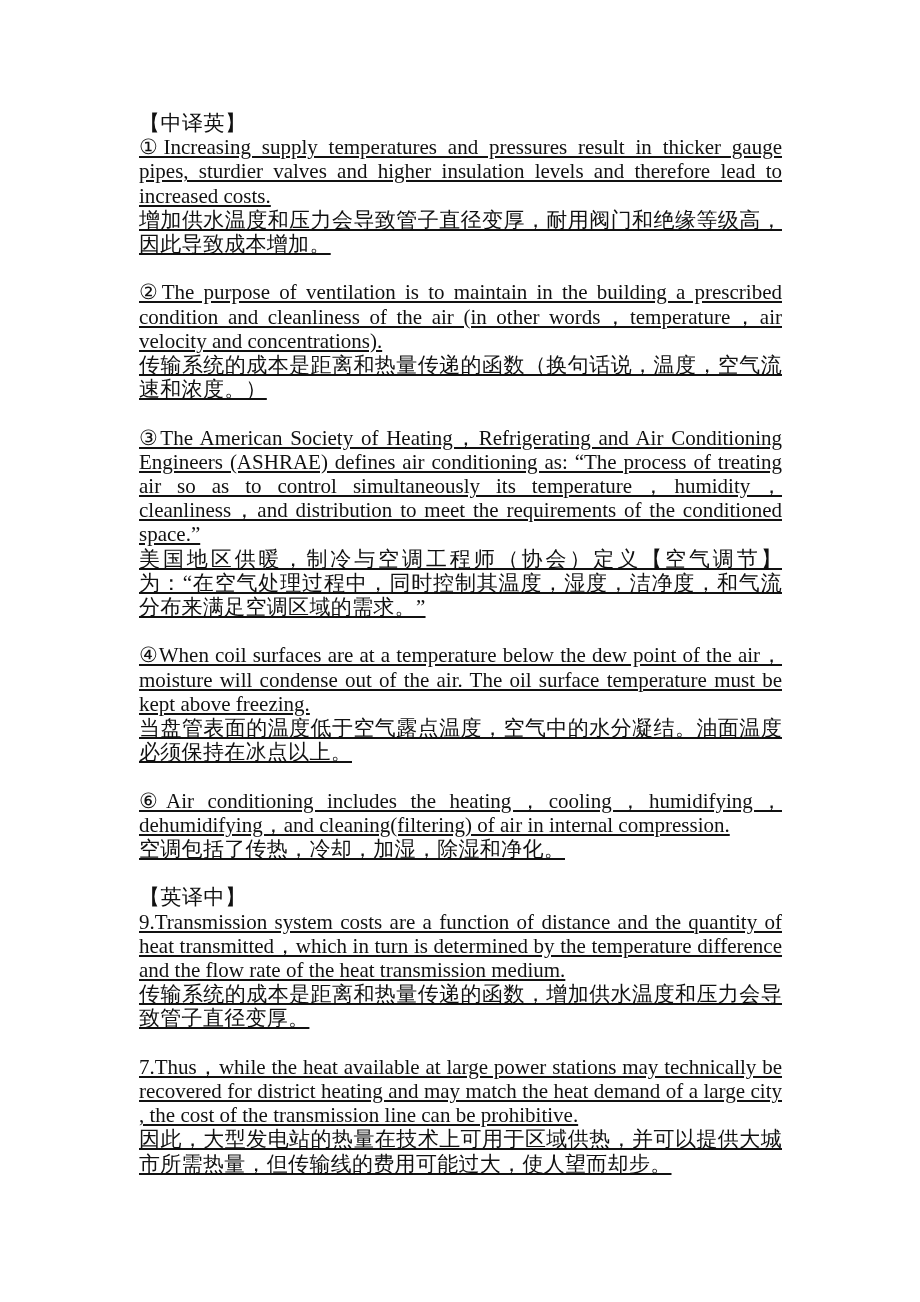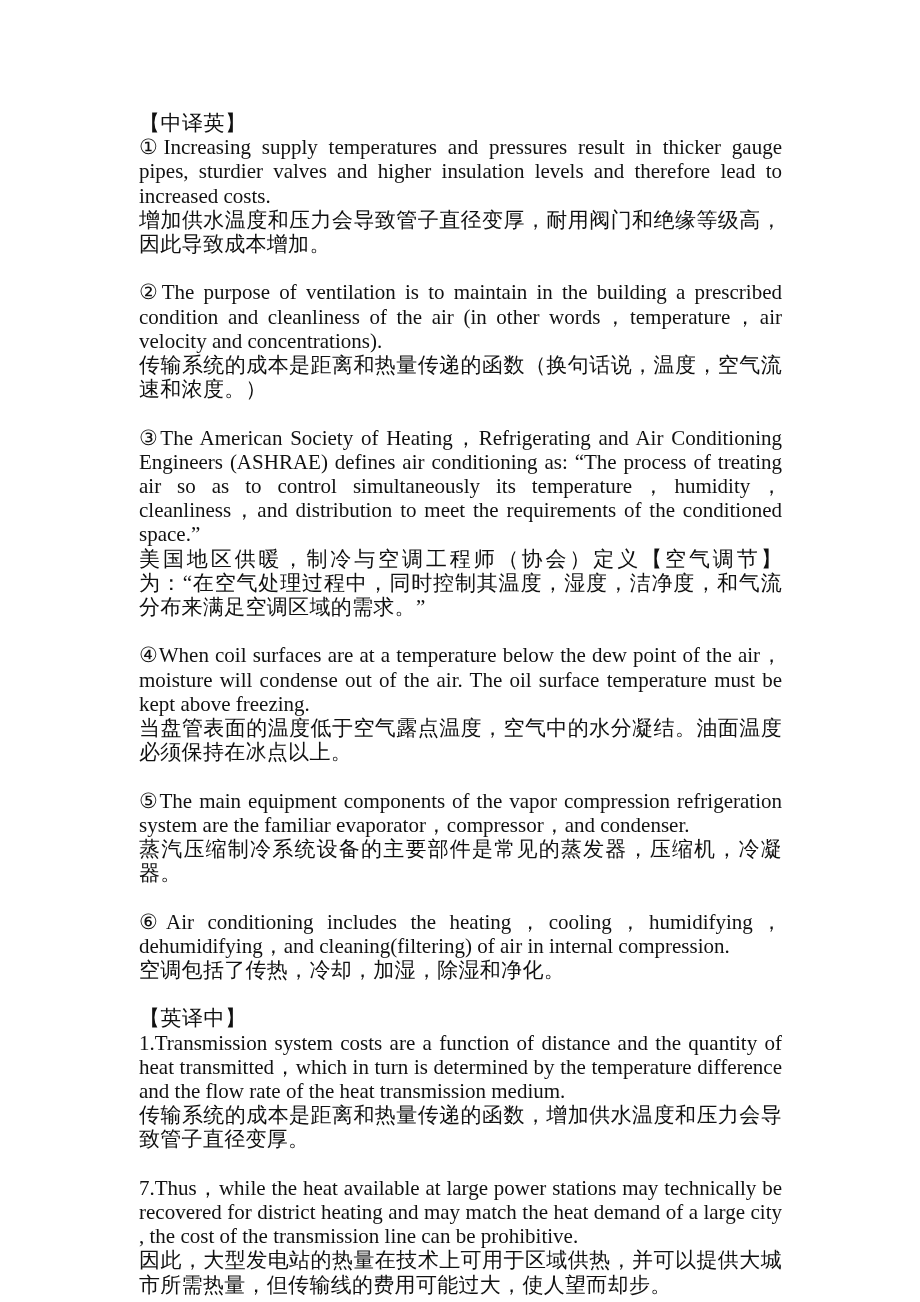--- a/index.html
+++ b/index.html
@@ -23,20 +23,21 @@
       font-size: 21px;
       line-height: 24.2px;
     }
     .heading {
       margin: 0;
       padding-left: 0;
       letter-spacing: 0.5px;
     }
     .block {
       margin: 0 0 24.2px 0;
+      text-decoration: underline;
     }
     .en, .zh {
       margin: 0;
       text-align: justify;
       text-align-last: left;
     }
     .zh {
       letter-spacing: 0.3px;
     }
     .heading-block {
@@ -64,36 +65,32 @@
     <div class="block">
       <p class="en">③The American Society of Heating，Refrigerating and Air Conditioning Engineers (ASHRAE) defines air conditioning as: “The process of treating air so as to control simultaneously its temperature，humidity，cleanliness，and distribution to meet the requirements of the conditioned space.”</p>
       <p class="zh">美国地区供暖，制冷与空调工程师（协会）定义【空气调节】为：“在空气处理过程中，同时控制其温度，湿度，洁净度，和气流分布来满足空调区域的需求。”</p>
     </div>
 
     <div class="block">
       <p class="en">④When coil surfaces are at a temperature below the dew point of the air，moisture will condense out of the air. The oil surface temperature must be kept above freezing.</p>
       <p class="zh">当盘管表面的温度低于空气露点温度，空气中的水分凝结。油面温度必须保持在冰点以上。</p>
     </div>
 
-    <div class="block">
-      <p class="en">⑤The main equipment components of the vapor compression refrigeration system are the familiar evaporator，compressor，and condenser.</p>
-      <p class="zh">蒸汽压缩制冷系统设备的主要部件是常见的蒸发器，压缩机，冷凝器。</p>
-    </div>
 
     <div class="block">
       <p class="en">⑥Air conditioning includes the heating，cooling，humidifying，dehumidifying，and cleaning(filtering) of air in internal compression.</p>
       <p class="zh">空调包括了传热，冷却，加湿，除湿和净化。</p>
     </div>
   </div>
 
   <div class="heading-block">
     <p class="heading">【英译中】</p>
 
     <div class="block">
-      <p class="en">1.Transmission system costs are a function of distance and the quantity of heat transmitted，which in turn is determined by the temperature difference and the flow rate of the heat transmission medium.</p>
+      <p class="en">9.Transmission system costs are a function of distance and the quantity of heat transmitted，which in turn is determined by the temperature difference and the flow rate of the heat transmission medium.</p>
       <p class="zh">传输系统的成本是距离和热量传递的函数，增加供水温度和压力会导致管子直径变厚。</p>
     </div>
 
     <div class="block">
       <p class="en">7.Thus，while the heat available at large power stations may technically be recovered for district heating and may match the heat demand of a large city , the cost of the transmission line can be prohibitive.</p>
       <p class="zh">因此，大型发电站的热量在技术上可用于区域供热，并可以提供大城市所需热量，但传输线的费用可能过大，使人望而却步。</p>
     </div>
   </div>
 
 </div>

